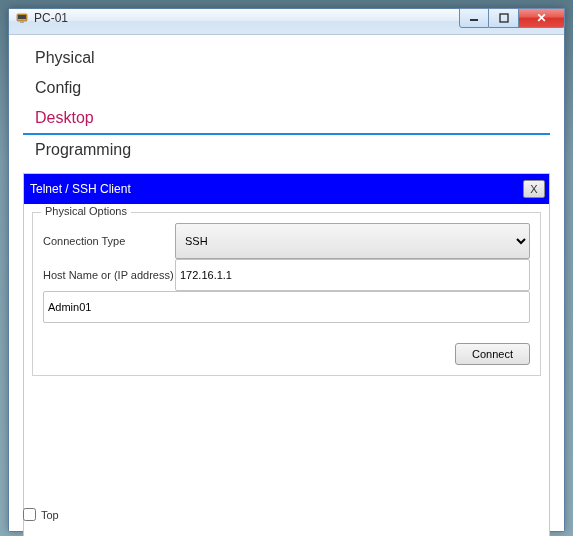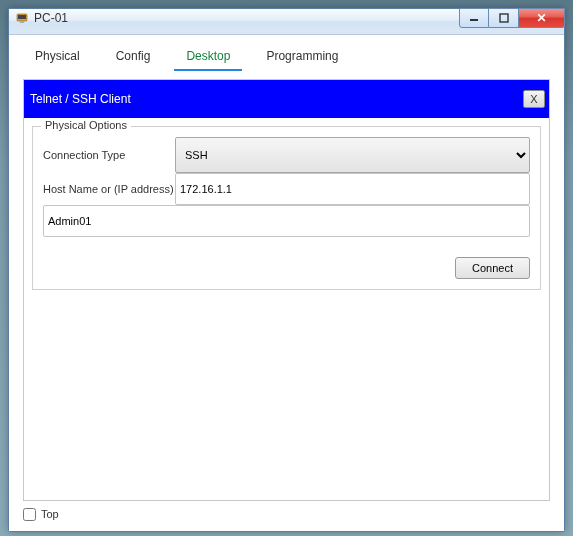--- a/index.html
+++ b/index.html
@@ -30,38 +30,38 @@
     display: flex; align-items: center; justify-content: center;
     font-size: 10px; color: #333;
   }
   .win-min { background: linear-gradient(to bottom, #eaf3fc, #c9dff5); border-radius: 0 0 0 3px; }
   .win-max { background: linear-gradient(to bottom, #eaf3fc, #c9dff5); border-left: none; }
   .win-close { width: 46px; background: linear-gradient(to bottom, #f28f8a 0%, #e85c52 45%, #d9342b 50%, #e44b41 100%); border-left: none; border-radius: 0 0 3px 0; color: #fff; }
   .win-close .x-shape { font-weight: bold; font-size: 12px; }
 
   .client { position: absolute; left: 0; top: 26px; right: 0; bottom: 0; background: #fff; }
 
-  .tabbar { display: flex; gap: 12px; padding: 8px 14px 0 14px; font-size: 12px; }
+  .tabbar { display: flex; gap: 0; padding: 8px 14px 0 14px; font-size: 16px; flex-direction: column; }
   .tab { padding: 6px 12px; color: #333; cursor: pointer; }
-  .tab.active { color: #15803d; border-bottom: 2px solid #1e88e5; }
+  .tab.active { color: #be185d; border-bottom: 2px solid #1e88e5; }
 
   .panel {
     border: 1px solid #c8c8c8;
     margin: 8px 14px 0 14px;
     height: 422px;
     background: #fff;
     position: relative;
     overflow: hidden;
   }
   .panel-head {
     background: #0000ff;
     color: #fff;
     display: flex; align-items: center;
     font-size: 12px;
-    height: 38px;
+    height: 30px;
     padding: 0 4px 0 6px;
     justify-content: space-between;
   }
   .panel-head-title { flex: 1; }
   .panel-close {
     width: 22px; height: 18px;
     background: linear-gradient(to bottom,#f4f4f4,#d8d8d8);
     border: 1px solid #888;
     border-radius: 2px;
     display: flex; align-items: center; justify-content: center;
@@ -95,21 +95,21 @@
     padding: 15px 4px; background: #fff;
   }
   .connect-row { display: flex; justify-content: flex-end; margin-top: 20px; }
   .connect-btn {
     height: 22px; padding: 0 16px;
     background: linear-gradient(to bottom,#f6f6f6,#e2e2e2);
     border: 1px solid #9a9a9a; border-radius: 3px;
     font-size: 11px; cursor: pointer;
   }
 
-  .footer { position: absolute; left: 14px; bottom: 10px; display: flex; align-items: flex-start; font-size: 11px; color: #333; }
+  .footer { position: absolute; left: 14px; bottom: 10px; display: flex; align-items: center; font-size: 11px; color: #333; }
   .footer input[type="checkbox"] { width: 13px; height: 13px; margin: 0 5px 0 0; }
 </style>
 </head>
 <body>
 
 <div class="window">
   <div class="titlebar">
     <span class="app-icon">
       <svg viewBox="0 0 14 14" width="14" height="14">
         <rect x="2" y="3" width="10" height="7" rx="1" fill="#d9a441" stroke="#8a5a1a" stroke-width="0.6"></rect>

